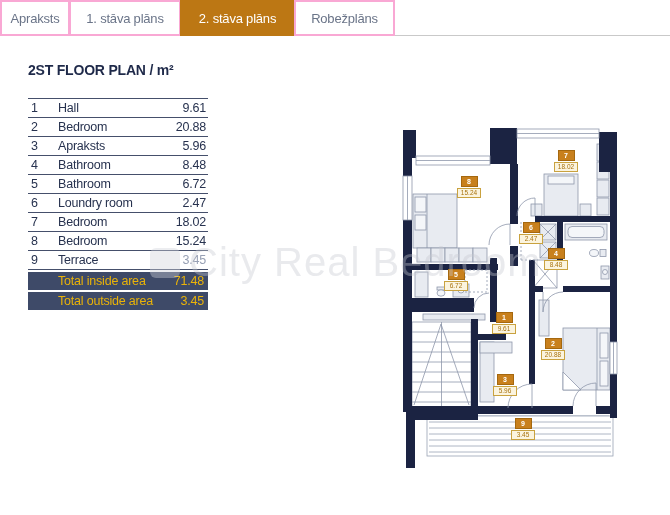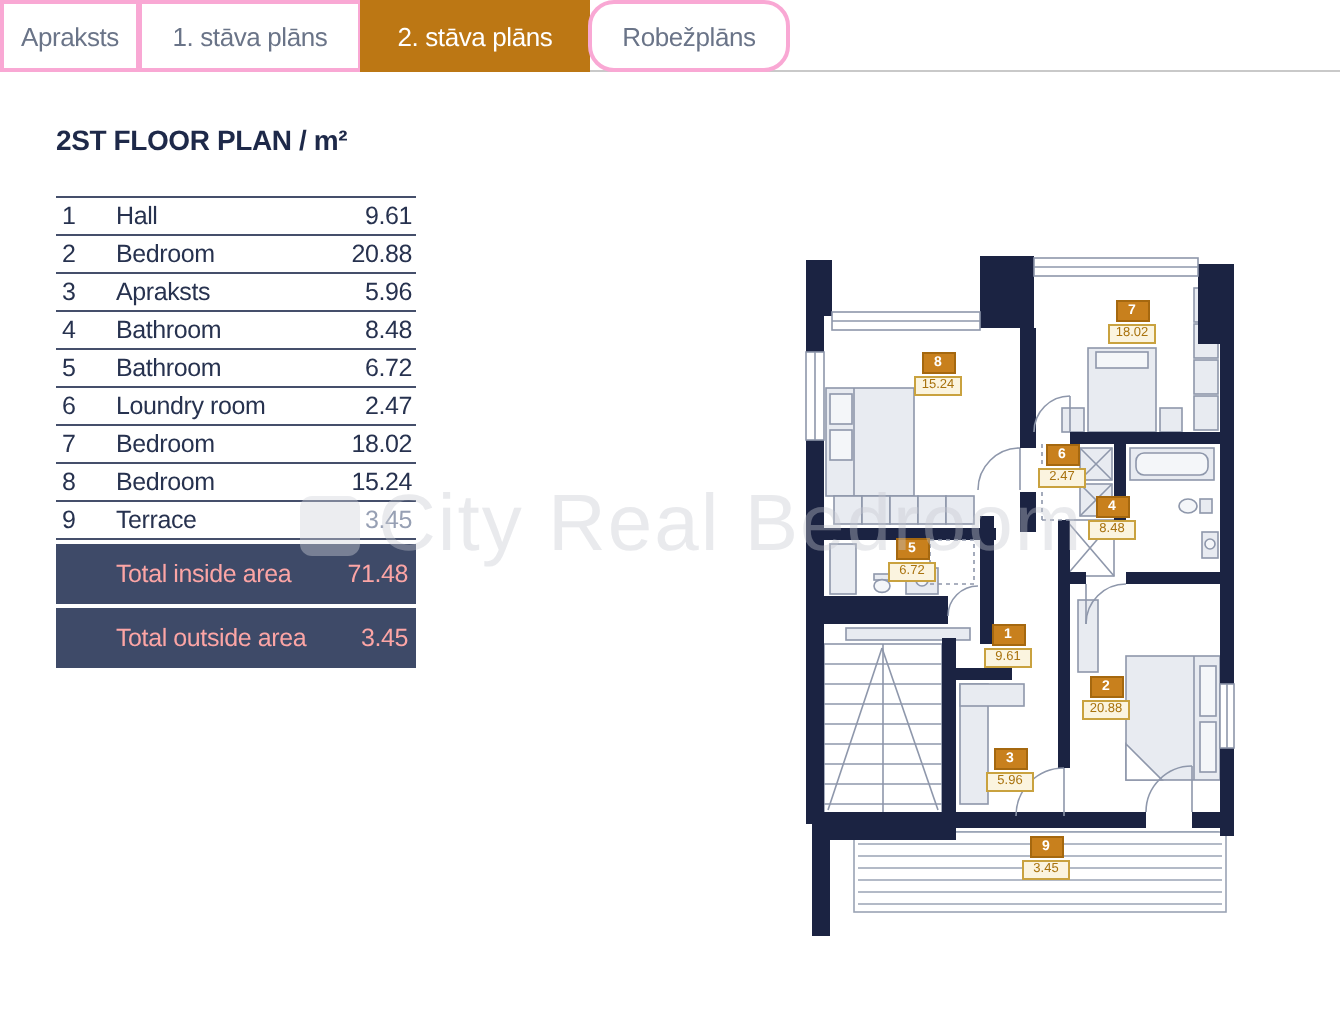--- a/index.html
+++ b/index.html
@@ -8,37 +8,37 @@
 
   
   .tabs{position:absolute;left:0;top:0;height:36px;display:flex;z-index:2;}
   .tab{box-sizing:border-box;height:36px;line-height:34px;text-align:center;
        border:2px solid #f9a8d4;background:#fff;color:#6a7488;font-size:13px;
        letter-spacing:-0.2px;cursor:pointer;}
   .tab + .tab{margin-left:-1px;}
   .tab.t1{width:70px;}
   .tab.t2{width:112px;}
   .tab.t3{width:115px;}
-  .tab.t4{width:101px;border-radius:13px;}
+  .tab.t4{width:101px;}
   .tab.active{background:#bc7714;border-color:#bc7714;color:#fff;font-weight:normal;}
   .tab-sep{position:absolute;left:0;top:35px;width:670px;height:1px;background:#c9c9c9;z-index:1;}
 
   
   .plan-title{position:absolute;left:28px;top:62px;font-size:14px;font-weight:bold;
               color:#1e2949;letter-spacing:-0.2px;}
 
   
   .area-table{position:absolute;left:28px;top:98px;width:180px;border-top:1px solid #454f6b;z-index:1;}
   .trow{display:flex;height:18px;align-items:center;border-bottom:1px solid #454f6b;
         font-size:12.5px;color:#27324f;letter-spacing:-0.2px;}
   .tno{width:27px;padding-left:3px;}
   .tlabel{flex:1;}
   .tval{text-align:right;padding-right:2px;}
   .tval.muted{color:#97a0b4;}
-  .trow.total{background:#3e4a68;color:#fca5a5;border-bottom:none;height:30px;margin-top:2px;}
+  .trow.total{background:#3e4a68;color:#eab308;border-bottom:none;height:18px;margin-top:2px;}
   .trow.total .tval{padding-right:4px;}
 
   
   .watermark{position:absolute;left:150px;top:240px;display:flex;align-items:center;gap:9px;
              z-index:6;pointer-events:none;}
   .wm-logo{width:30px;height:30px;border-radius:6px;background:rgba(208,211,218,0.40);}
   .wm-text{font-size:40px;color:rgba(196,199,208,0.38);letter-spacing:1px;white-space:nowrap;}
 
   
   .plan{position:absolute;left:393px;top:112px;width:232px;height:356px;z-index:1;}

